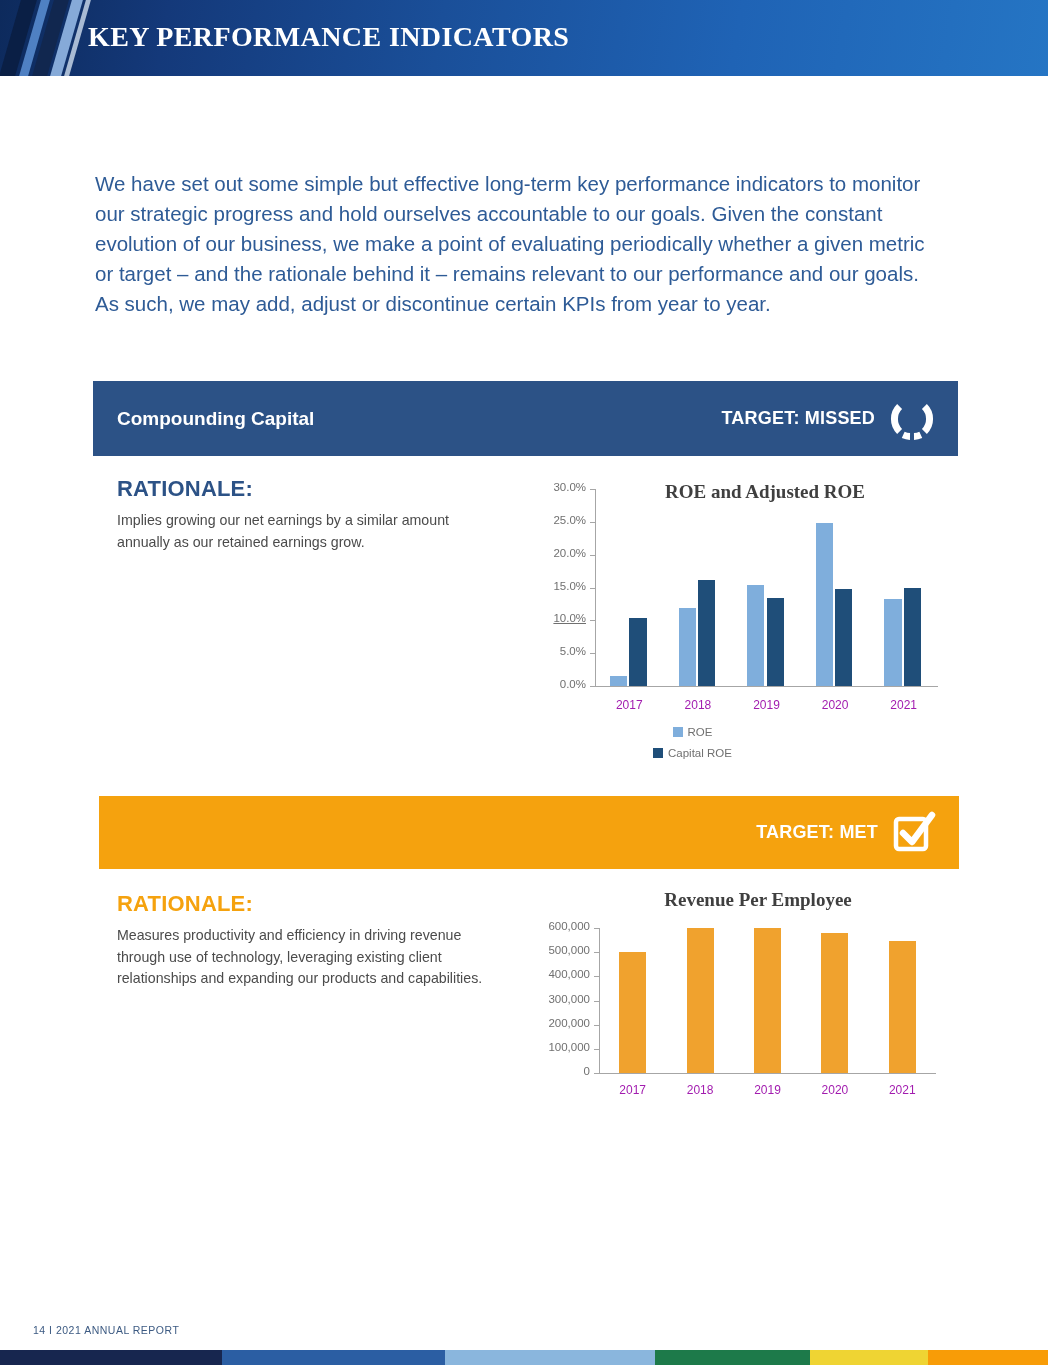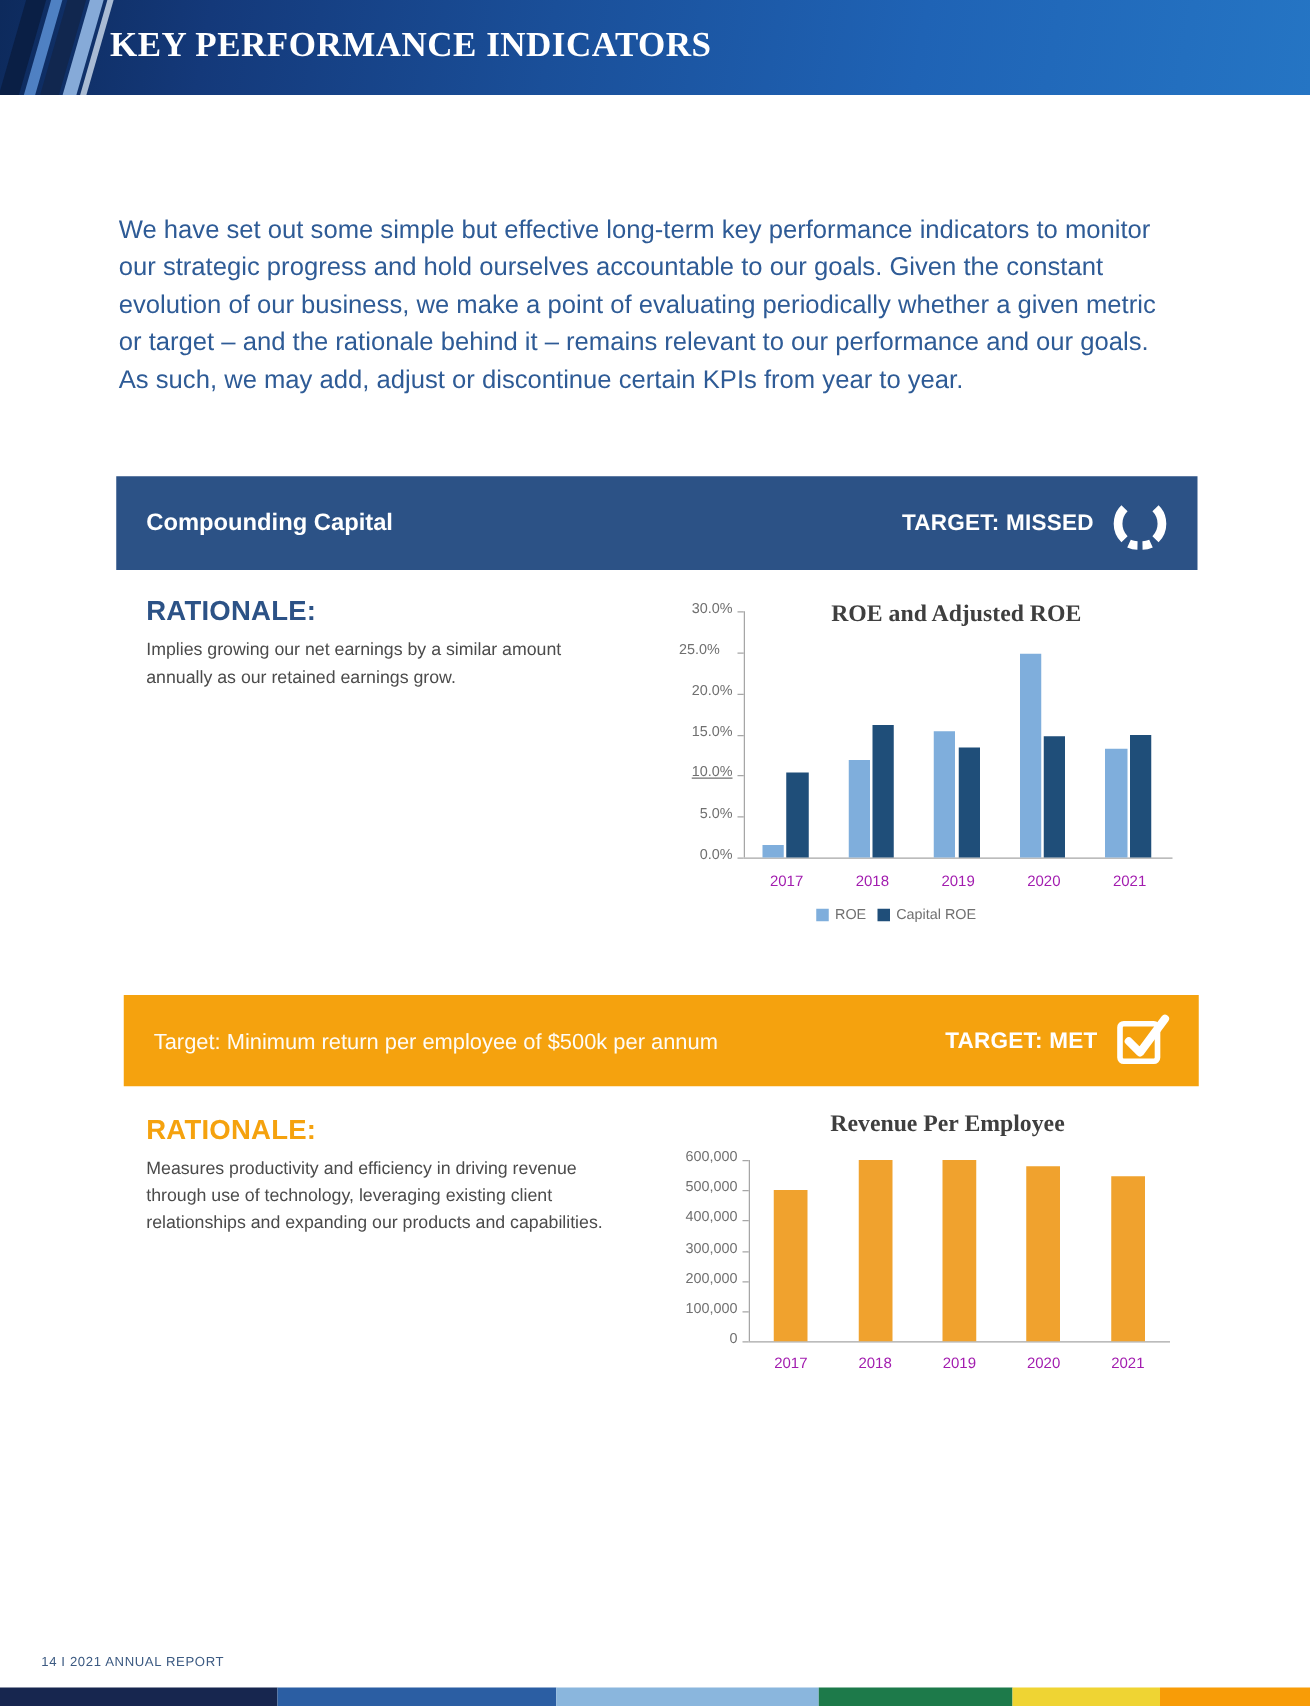--- a/index.html
+++ b/index.html
@@ -237,53 +237,52 @@
     <div class="y-tick-label" style="left: 0px; width: 53px; top: 200px;">0.0%</div>
     <div class="tick-mark" style="left: 57px; top: 175px;"></div>
     <div class="y-tick-label" style="left: 0px; width: 53px; top: 167.167px;">5.0%</div>
     <div class="tick-mark" style="left: 57px; top: 142px;"></div>
     <div class="y-tick-label" style="left: 0px; width: 53px; top: 134.333px; text-decoration: underline;">10.0%</div>
     <div class="tick-mark" style="left: 57px; top: 110px;"></div>
     <div class="y-tick-label" style="left: 0px; width: 53px; top: 101.5px;">15.0%</div>
     <div class="tick-mark" style="left: 57px; top: 77px;"></div>
     <div class="y-tick-label" style="left: 0px; width: 53px; top: 68.6667px;">20.0%</div>
     <div class="tick-mark" style="left: 57px; top: 44px;"></div>
-    <div class="y-tick-label" style="left: 0px; width: 53px; top: 35.8333px; text-align: center;">25.0%</div>
+    <div class="y-tick-label" style="left: 0px; width: 53px; top: 35.8333px;">25.0%</div>
     <div class="tick-mark" style="left: 57px; top: 11px;"></div>
     <div class="y-tick-label" style="left: 0px; width: 53px; top: 3px;">30.0%</div>
     <div class="bar" title="ROE 2017: 1.5" style="left: 77.092px; top: 198.15px; width: 17.208px; height: 9.85px; background: rgb(127, 174, 220);"></div>
     <div class="bar" title="Adjusted ROE 2017: 10.3" style="left: 96.3px; top: 140.363px; width: 17.208px; height: 67.6367px; background: rgb(31, 78, 121);"></div>
     <div class="x-tick-label" style="left: 62px; width: 68.6px; top: 220px;">2017</div>
     <div class="bar" title="ROE 2018: 11.9" style="left: 145.692px; top: 129.857px; width: 17.208px; height: 78.1433px; background: rgb(127, 174, 220);"></div>
     <div class="bar" title="Adjusted ROE 2018: 16.1" style="left: 164.9px; top: 102.277px; width: 17.208px; height: 105.723px; background: rgb(31, 78, 121);"></div>
     <div class="x-tick-label" style="left: 130.6px; width: 68.6px; top: 220px;">2018</div>
     <div class="bar" title="ROE 2019: 15.4" style="left: 214.292px; top: 106.873px; width: 17.208px; height: 101.127px; background: rgb(127, 174, 220);"></div>
     <div class="bar" title="Adjusted ROE 2019: 13.4" style="left: 233.5px; top: 120.007px; width: 17.208px; height: 87.9933px; background: rgb(31, 78, 121);"></div>
     <div class="x-tick-label" style="left: 199.2px; width: 68.6px; top: 220px;">2019</div>
     <div class="bar" title="ROE 2020: 24.8" style="left: 282.892px; top: 45.1467px; width: 17.208px; height: 162.853px; background: rgb(127, 174, 220);"></div>
     <div class="bar" title="Adjusted ROE 2020: 14.7" style="left: 302.1px; top: 111.47px; width: 17.208px; height: 96.53px; background: rgb(31, 78, 121);"></div>
     <div class="x-tick-label" style="left: 267.8px; width: 68.6px; top: 220px;">2020</div>
     <div class="bar" title="ROE 2021: 13.2" style="left: 351.492px; top: 121.32px; width: 17.208px; height: 86.68px; background: rgb(127, 174, 220);"></div>
     <div class="bar" title="Adjusted ROE 2021: 15" style="left: 370.7px; top: 109.5px; width: 17.208px; height: 98.5px; background: rgb(31, 78, 121);"></div>
     <div class="x-tick-label" style="left: 336.4px; width: 68.6px; top: 220px;">2021</div>
-    <div class="legend" style="left: 120px; top: 248px;">
+    <div class="legend" style="left: 120px; top: 248px; flex-direction: column;">
       <div class="legend-item">
         <span class="legend-swatch" style="background: rgb(127, 174, 220);"></span>
         <span>ROE</span>
       </div>
       <div class="legend-item">
         <span class="legend-swatch" style="background: rgb(31, 78, 121);"></span>
         <span>Capital ROE</span>
       </div>
     </div>
   </div>
 
 <div class="kpi-banner orange">
   <div class="kpi-heads">
-    <span class="kpi-target">Target: Minimum return per employee of $500k per annum</span>
   </div>
   <div class="kpi-status">
     <span class="kpi-status-label">TARGET: MET</span>
     <svg class="status-icon" width="46" height="46" viewBox="0 0 46 46">
       <rect x="5" y="9" width="30" height="30" rx="3" fill="none" stroke="#ffffff" stroke-width="4.5"></rect>
       <path d="M 12 23 L 21 32 L 41 5" fill="none" stroke="#ffffff" stroke-width="6.5" stroke-linecap="round" stroke-linejoin="round"></path>
     </svg>
   </div>
 </div>
 

